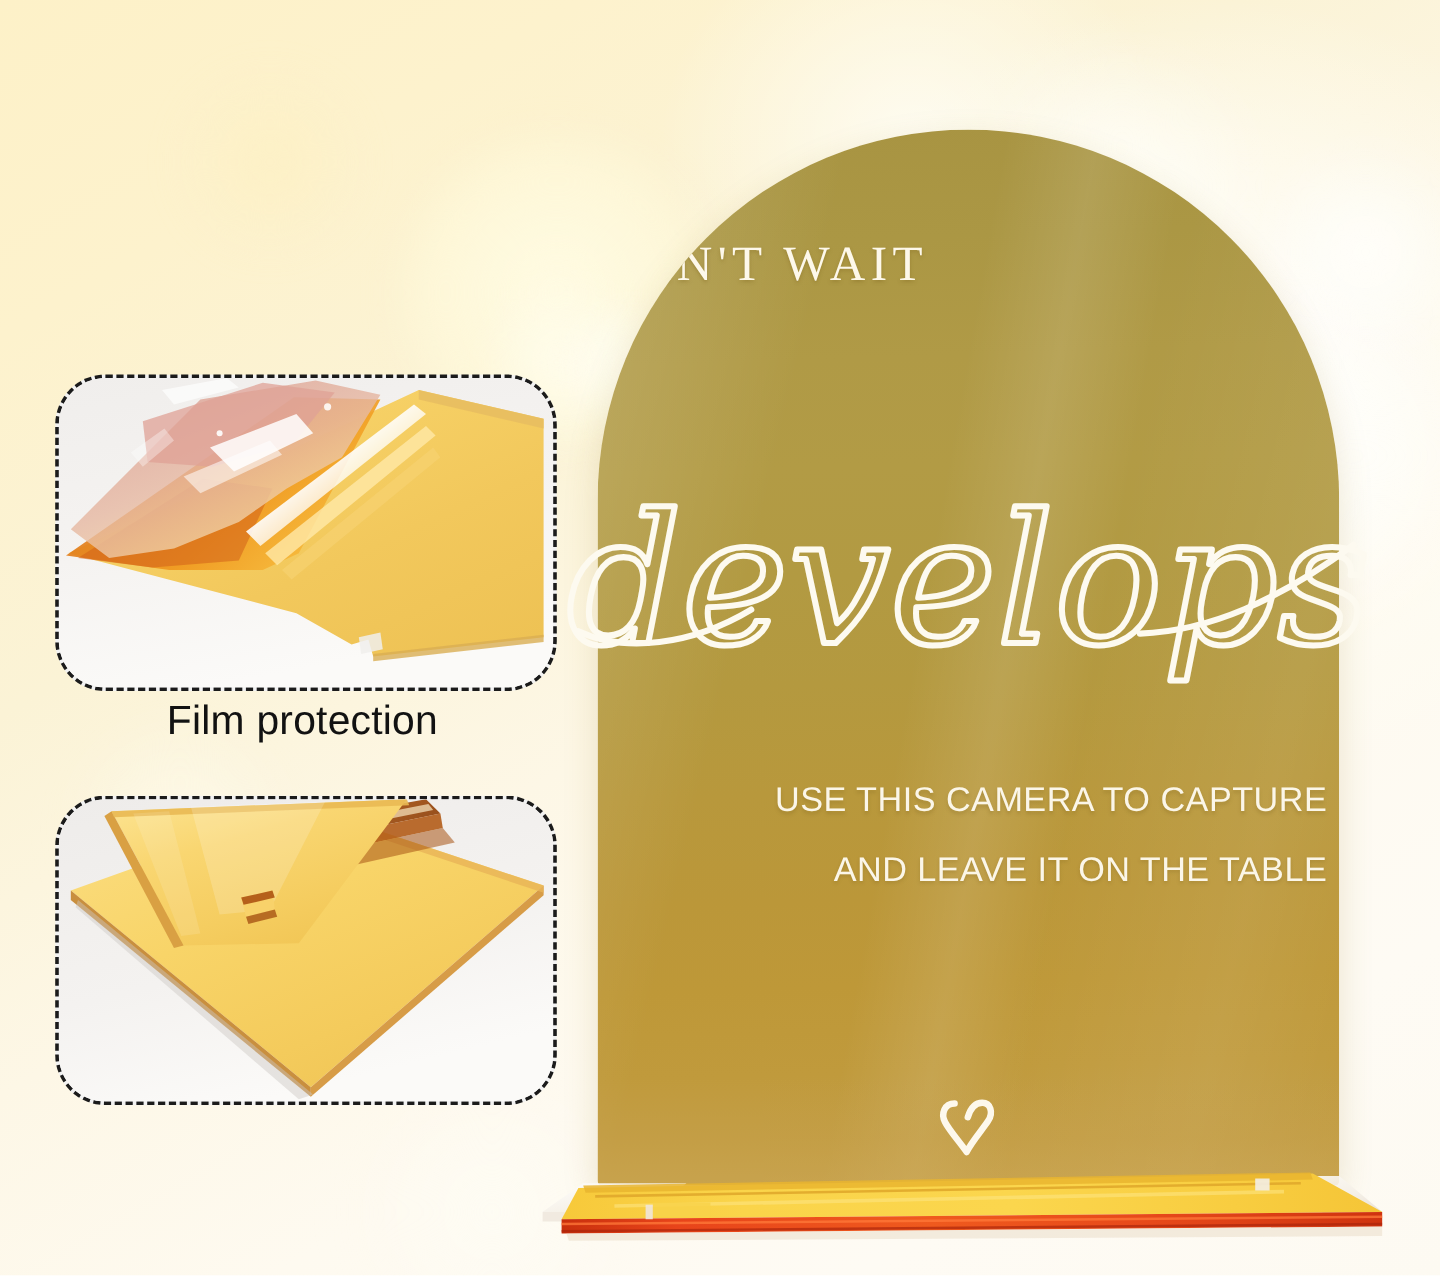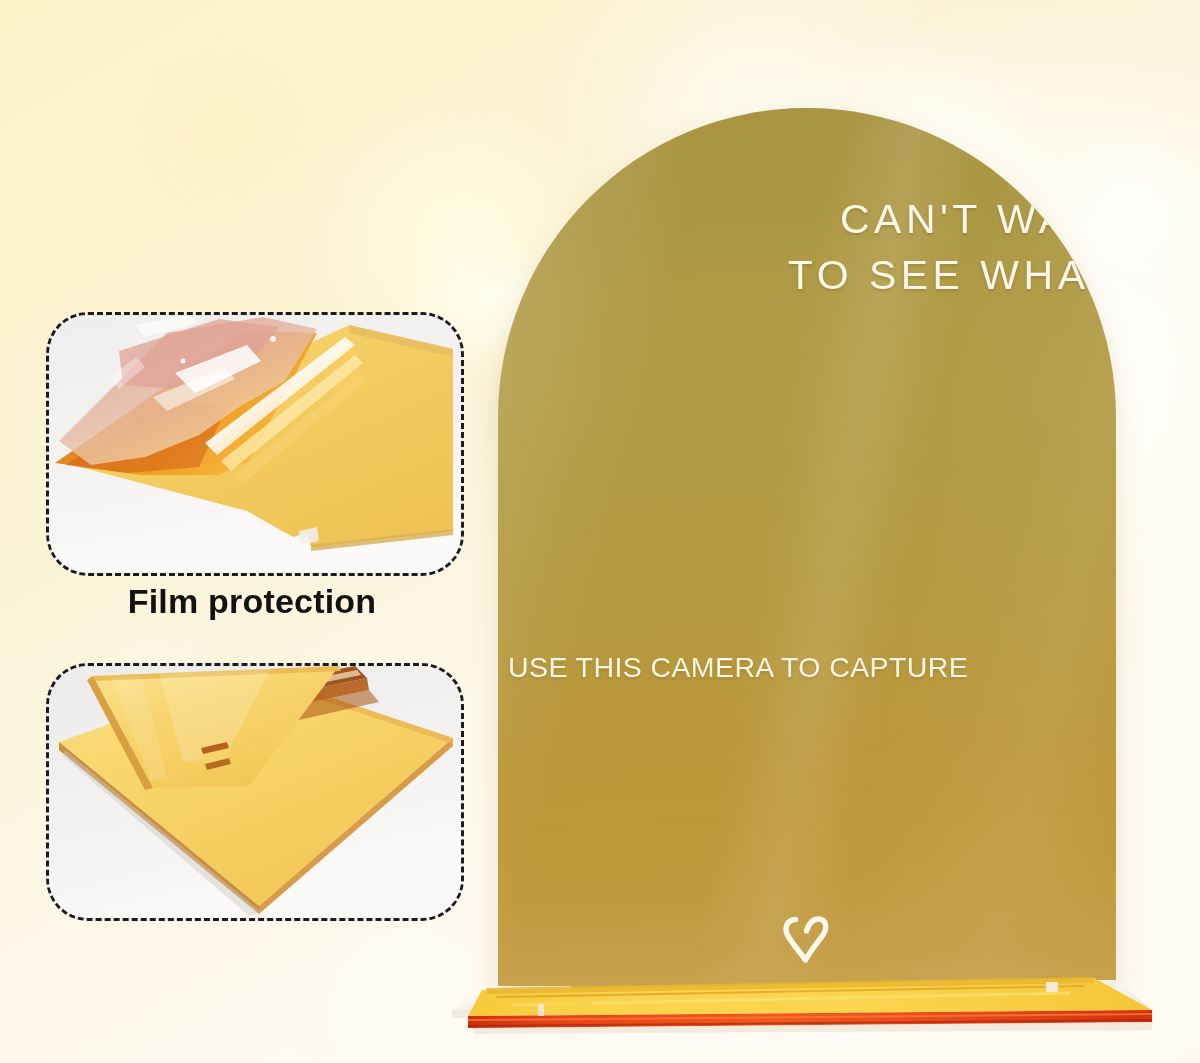--- a/index.html
+++ b/index.html
@@ -42,21 +42,21 @@
     position: absolute;
     inset: 0;
     overflow: hidden;
   }
   .caption {
     position: absolute;
     text-align: center;
     color: #121212;
     font-family: "Liberation Sans", sans-serif;
     font-size: 34px;
-    font-weight: 700;
+    font-weight: 400;
     letter-spacing: 0.2px;
     white-space: nowrap;
   }
 
   
   .sign-wrap {
     position: absolute;
     left: 498px;
     top: 108px;
     width: 618px;
@@ -97,23 +97,23 @@
     bottom: 0;
     height: 90px;
     background: linear-gradient(180deg, rgba(198,160,70,0.0) 0%, rgba(200,160,72,0.40) 55%, rgba(205,166,80,0.55) 100%);
     pointer-events: none;
   }
 
   .headline {
     position: absolute;
     left: 0; right: 0;
     top: 84px;
-    text-align: right;
+    text-align: left;
     color: #fdf8ea;
-    font-family: Liberation Sans, sans-serif;
+    font-family: Liberation Serif, serif;
     font-size: 41px;
     font-weight: 400;
     line-height: 1.36;
     letter-spacing: 4.5px;
     text-shadow: 0 2px 3px rgba(120,95,25,0.35);
   }
   .headline span { display: block; }
 
   .script-area {
     position: absolute;
@@ -137,21 +137,21 @@
     stroke-width: 5;
     stroke-linecap: round;
     stroke-linejoin: round;
   }
 
   .body-copy {
     position: absolute;
     left: 10px;
     right: 10px;
     top: 530px;
-    text-align: left;
+    text-align: right;
     color: #fbf6e8;
     font-family: "Liberation Sans", sans-serif;
     font-size: 28.5px;
     font-weight: 400;
     line-height: 2.05;
     letter-spacing: 0.4px;
     text-shadow: 0 2px 3px rgba(125,98,30,0.30);
   }
   .body-copy span { display: block; }
 
@@ -329,36 +329,46 @@
   </div>
 
   <div class="sign-wrap">
     <div class="sign-panel">
 
       <div class="sign-sheen"></div>
       <div class="sign-lower-shade"></div>
 
       <div class="headline">
         <span>CAN'T WAIT</span>
-        <span>TO SEE WHAT</span>
       </div>
 
       <div class="body-copy">
         <span>USE THIS CAMERA TO CAPTURE</span>
+        <span>AND LEAVE IT ON THE TABLE</span>
       </div>
 
       <div class="heart-holder">
         <svg width="58" height="56" viewBox="0 0 58 56">
           <path d="M 17.5 9.5 C 9 9.5 6 18 9.5 25 C 13 32 22 42 27.5 50
                    C 32 41 41 31 45.5 24 C 50 17 47.5 9 40.5 9
                    C 34.5 9 30.5 14.5 28.5 21" fill="none" stroke="#fdf8ec" stroke-width="5.4" stroke-linecap="round" stroke-linejoin="round"></path>
         </svg>
       </div>
     </div>
 
+    <div class="script-area">
+      <svg class="script-svg" viewBox="0 0 654 230" preserveAspectRatio="none">
+
+        <path d="M 2 150 C 40 168 96 162 146 132" fill="none" stroke="#fdfaf0" stroke-width="5.2" stroke-linecap="round"></path>
+
+        <path d="M 470 152 C 528 150 586 124 648 78" fill="none" stroke="#fdfaf0" stroke-width="5.2" stroke-linecap="round"></path>
+
+        <text class="script-word" x="327" y="160" text-anchor="middle">develops</text>
+      </svg>
+    </div>
   </div>
 
   <div class="stand">
     <svg viewBox="0 0 700 78" preserveAspectRatio="none" style="width:100%;height:100%;display:block;">
       <defs>
         <linearGradient id="standTop" x1="0" y1="0" x2="1" y2="0">
           <stop offset="0%" stop-color="#f7c93a"></stop>
           <stop offset="22%" stop-color="#fad44a"></stop>
           <stop offset="55%" stop-color="#fbd64d"></stop>
           <stop offset="82%" stop-color="#f8cd40"></stop>

